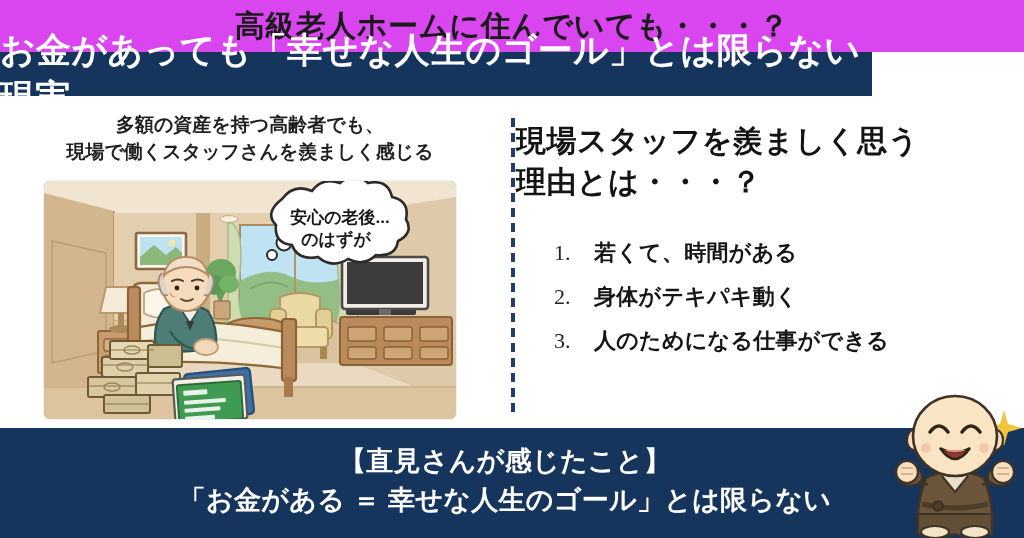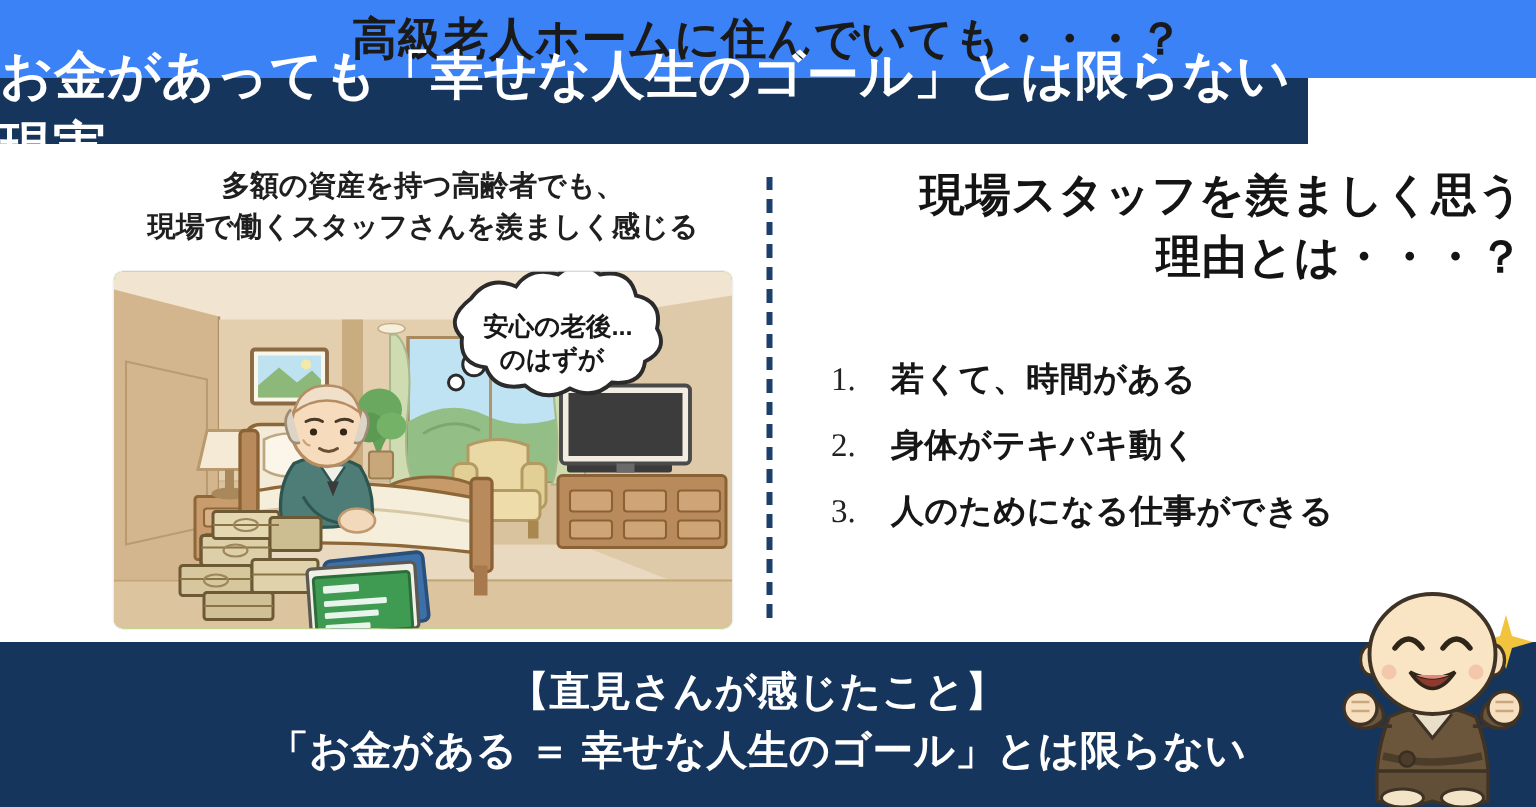--- a/index.html
+++ b/index.html
@@ -9,31 +9,31 @@
     font-family:"Liberation Sans","DejaVu Sans",sans-serif;
     overflow:hidden;
   }
   .canvas{position:relative;width:1024px;height:538px;background:#fff;overflow:hidden;}
 
   
   .header-title{
     position:absolute;left:0;top:0;width:1024px;height:52px;
     display:flex;align-items:center;justify-content:center;
     color:#1a1a1a;font-size:30px;font-weight:700;letter-spacing:.5px;
-    background:#3b82f6;
+    background:#d946ef;
   }
   .header-band{
     position:absolute;left:0;top:52px;width:872px;height:44px;
     background:#16355c;
     display:flex;align-items:center;justify-content:center;
     color:#ffffff;font-size:35px;font-weight:700;letter-spacing:.3px;
   }
 
   
-  .left-col{position:absolute;left:0;top:96px;width:500px;height:330px;margin-left:32px;}
+  .left-col{position:absolute;left:0;top:96px;width:500px;height:330px;}
   .left-caption{
     position:absolute;left:0;top:16px;width:500px;
     text-align:center;color:#1f1f1f;font-size:19px;font-weight:700;line-height:1.42;
   }
   .left-caption .ln{display:block;}
 
   
   .illus{
     position:absolute;left:44px;top:85px;width:412px;height:238px;
     border-radius:6px;overflow:hidden;background:#84cc16;
@@ -43,21 +43,21 @@
 
   
   .divider{
     position:absolute;left:511px;top:118px;width:4px;height:300px;
     background-image:repeating-linear-gradient(to bottom,#1d3f6b 0px,#1d3f6b 9px,rgba(0,0,0,0) 9px,rgba(0,0,0,0) 15px);
   }
 
   
   .right-col{position:absolute;left:516px;top:96px;width:508px;height:330px;}
   .right-head{
-    position:absolute;left:0;top:14px;width:500px;text-align:right;
+    position:absolute;left:0;top:24px;width:500px;text-align:left;
     color:#141414;font-size:30px;font-weight:700;line-height:1.38;letter-spacing:.5px;
   }
   .right-head .ln{display:block;}
   .reasons{
     position:absolute;left:20px;top:142px;width:490px;
     margin:0;padding:0;list-style:none;
   }
   .reason{
     display:flex;align-items:baseline;gap:10px;
     margin:0 0 14px 0;padding-left:18px;

